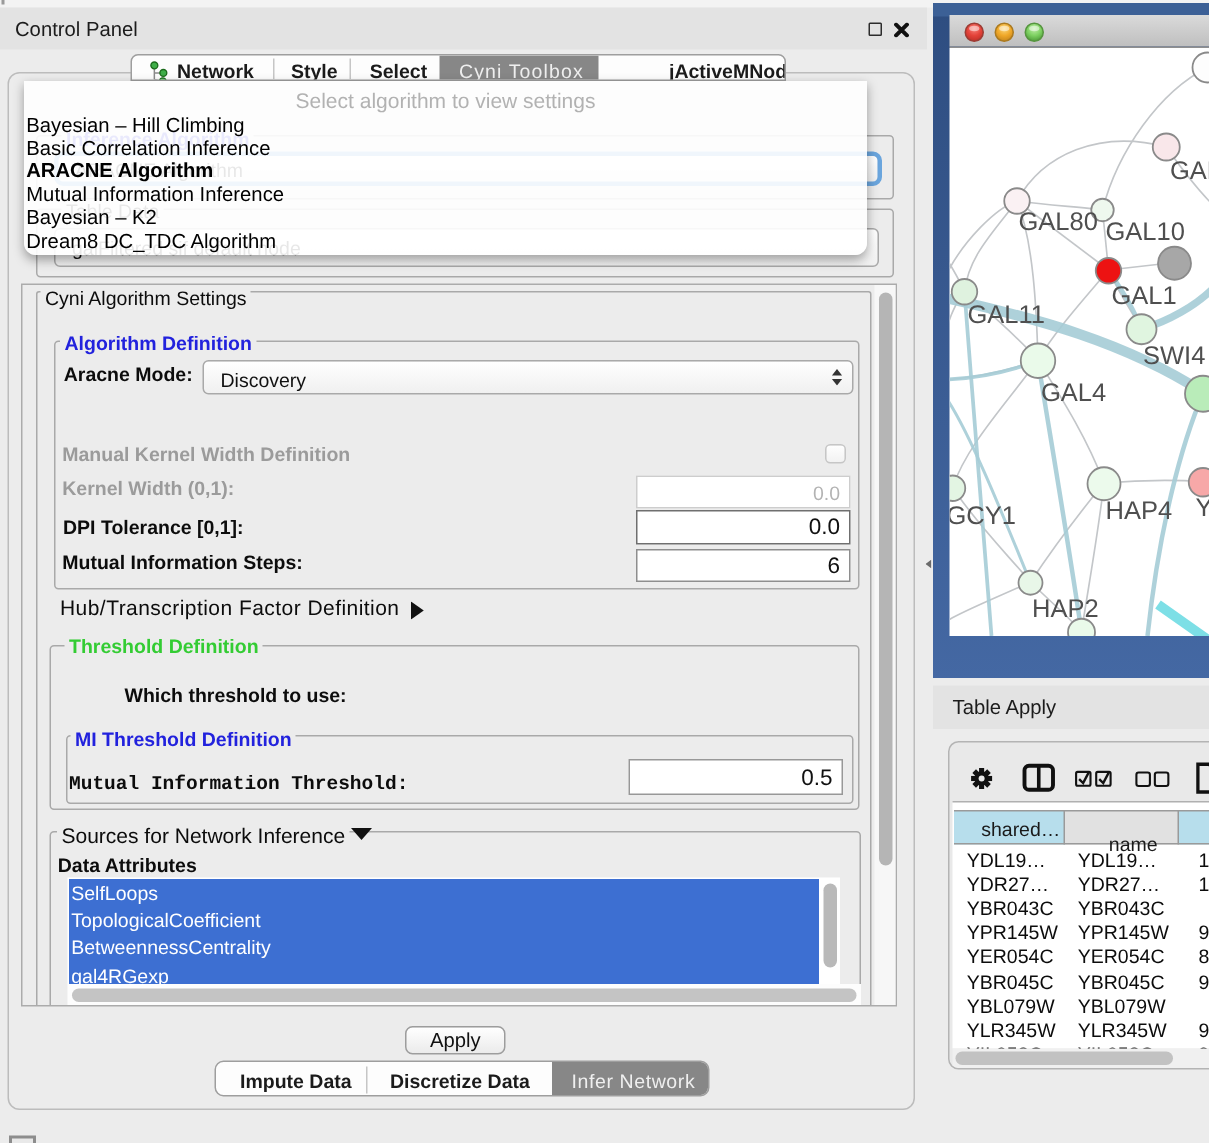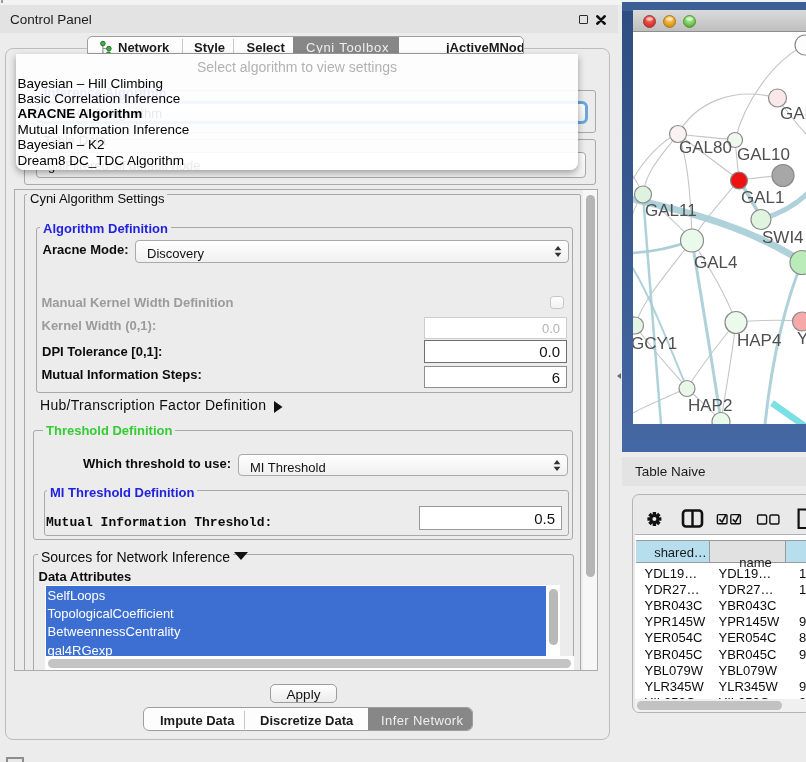--- a/index.html
+++ b/index.html
@@ -99,27 +99,20 @@
 
     <div class="abs" style="left:40px;top:396.5px;font-size:14px;letter-spacing:0.3px;color:#0c0c0c;white-space:nowrap;">Hub/Transcription Factor Definition</div>
     <svg class="abs" style="left:273px;top:400.5px;" width="10" height="12" viewBox="0 0 10 12">
         <path d="M1 0 L9.5 6 L1 12 Z" fill="#111"></path>
       </svg>
 
     <div class="groupbox" style="left:33px;top:430px;width:540px;height:110px;"></div>
     <div class="gtitle" style="left:43px;top:423.3px;color:#33cc33;font-weight:bold;">Threshold Definition</div>
 
     <div class="lbl" style="left:83px;top:456px;">Which threshold to use:</div>
-    <div class="combo" style="left:238px;top:454px;width:330px;height:22px;">
-      <div class="ct">MI Threshold</div>
-      <svg class="spin" viewBox="0 0 8 11">
-          <path d="M4 0 L7.4 4.3 L0.6 4.3 Z" fill="#333"></path>
-          <path d="M4 11 L7.4 6.7 L0.6 6.7 Z" fill="#333"></path>
-        </svg>
-    </div>
 
     <div class="groupbox" style="left:44px;top:490px;width:525px;height:46px;"></div>
     <div class="gtitle" style="left:47px;top:484.6px;color:#2222dd;font-weight:bold;">MI Threshold Definition</div>
 
     <div class="lbl" style="left:46px;top:514.5px;font-family:Liberation Mono, monospace;">Mutual Information Threshold:</div>
     <div class="field" style="left:419px;top:506px;width:143px;height:24px;border:1px solid #989898;">
         <div class="fv" style="top:3px;">0.5</div>
       </div>
 
     <div class="groupbox" style="left:33px;top:553.5px;width:541px;height:150px;"></div>
@@ -255,21 +248,21 @@
         <text x="129" y="210.5">SWI4</text>
         <text x="-2" y="317">GCY1</text>
         <text x="104" y="314">HAP4</text>
         <text x="164" y="312">YJ</text>
         <text x="55" y="379">HAP2</text>
       </g>
     </svg>
   </div>
 
   <div class="abs" style="left:622px;top:457px;width:184px;height:29px;background:#e3e3e3;"></div>
-  <div class="abs" style="left:635px;top:464px;font-size:13.5px;color:#1c1c1c;">Table Naive</div>
+  <div class="abs" style="left:635px;top:464px;font-size:13.5px;color:#1c1c1c;">Table Apply</div>
 
   <div class="abs" style="left:632px;top:494px;width:180px;height:219px;border:1px solid #b4b4b4;border-radius:7px;background:#e9e9e9;overflow:hidden;">
 
     <svg class="abs" style="left:0;top:11px;" width="180" height="26" viewBox="0 0 180 26">
       <g transform="translate(21.4,13)">
         <g fill="#111">
           <circle r="4.8"></circle>
           <g>
             <rect x="-1.7" y="-7" width="3.4" height="14"></rect>
             <rect x="-7" y="-1.7" width="14" height="3.4"></rect>

